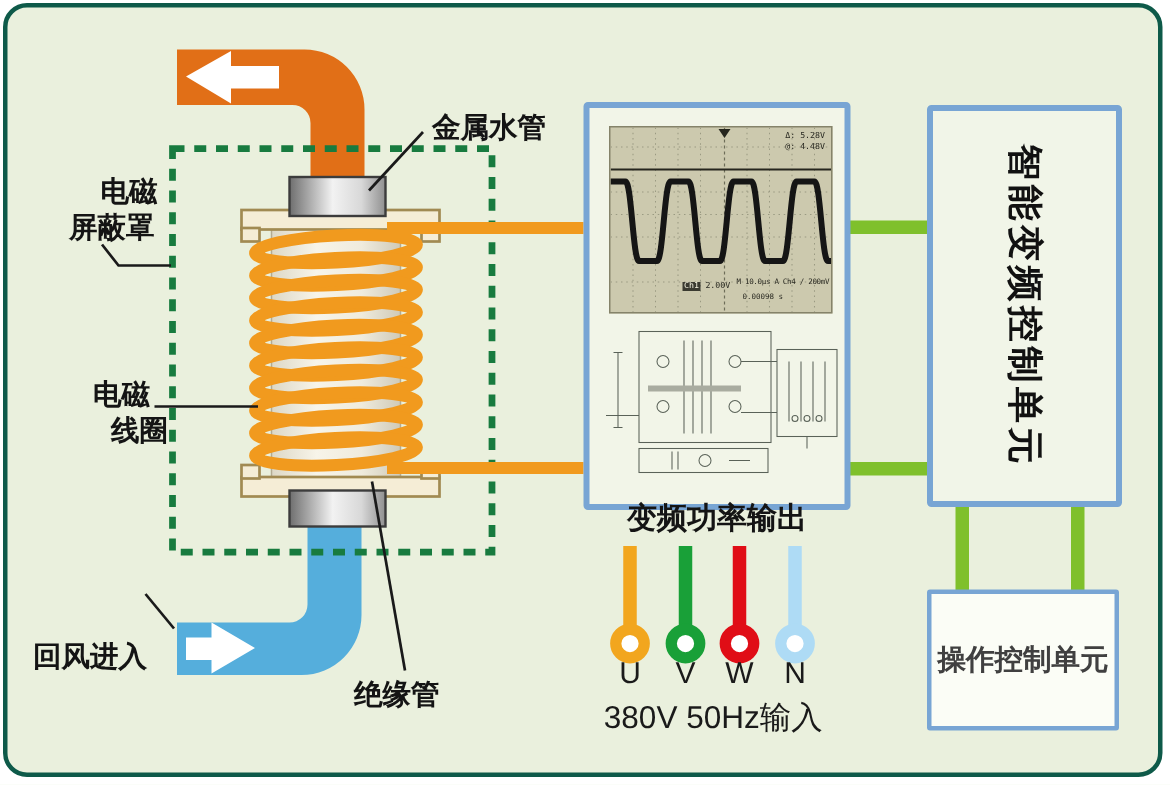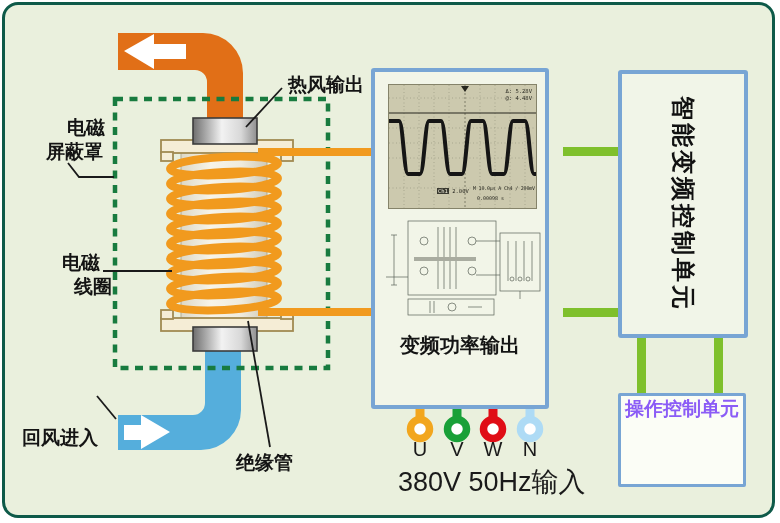--- a/index.html
+++ b/index.html
@@ -15,24 +15,24 @@
   .scope .tiny{position:absolute;font-family:"DejaVu Sans Mono","Liberation Mono",monospace;
                font-size:5.5px;line-height:6.5px;color:#2a2a22;font-weight:normal;}
   .scope .badge{background:#3a3a30;color:#f4f2e0;padding:0 1px;}
   .circuit{position:absolute;left:11px;top:143px;width:158px;height:105px;}
   .pwr-caption{position:absolute;left:0;top:260px;width:100%;text-align:center;
                font-size:20px;font-weight:bold;color:#141414;}
   .vtext{position:absolute;left:50%;top:50%;transform:translate(-50%,-50%) rotate(90deg);
          white-space:nowrap;font-size:24px;font-weight:bold;letter-spacing:3px;color:#111;}
   .opbox{position:absolute;left:618px;top:393px;width:128px;height:94px;box-sizing:border-box;
          background:#FBFDF6;border:3px solid #78A5D4;border-radius:2px;display:flex;
-         justify-content:center;font-size:19px;font-weight:bold;color:#8b5cf6;}
+         align-items:center;justify-content:center;font-size:19px;font-weight:bold;color:#404040;}
   .phase-letter{position:absolute;width:28px;text-align:center;font-size:20px;color:#1a1a1a;font-weight:normal;}
   .input-caption{position:absolute;left:398px;top:464px;width:155px;text-align:center;
-                 font-size:27px;color:#1a1a1a;font-weight:normal;white-space:nowrap;}
+                 font-size:21px;color:#1a1a1a;font-weight:normal;white-space:nowrap;}
 </style>
 </head>
 <body>
 
 <div class="stage">
   <div class="frame"></div>
 
   <svg class="layer" width="780" height="523" viewBox="0 0 780 523">
     <defs>
       <linearGradient id="pipeGrad" x1="0" y1="0" x2="1" y2="0">
@@ -119,24 +119,24 @@
       <circle cx="530" cy="429" r="9.5" fill="#FFFFFF" stroke="#AEDBF5" stroke-width="7.5"></circle>
     </g>
   </svg>
 
 
   <div class="lbl" style="left:67px;top:115px;font-size:19px;">电磁</div>
   <div class="lbl" style="left:46px;top:139px;font-size:19px;">屏蔽罩</div>
   <div class="lbl" style="left:62px;top:250px;font-size:19px;">电磁</div>
   <div class="lbl" style="left:62px;top:274px;font-size:19px;margin-left:12px;">线圈</div>
   <div class="lbl" style="left:22px;top:425px;font-size:19px;">回风进入</div>
-  <div class="lbl" style="left:288px;top:72px;font-size:19px;">热风输出</div>
+  <div class="lbl" style="left:288px;top:72px;font-size:19px;">金属水管</div>
   <div class="lbl" style="left:236px;top:450px;font-size:19px;">绝缘管</div>
 
-  <div class="box" style="left:371px;top:68px;width:178px;height:341px;">
+  <div class="box" style="left:389px;top:68px;width:178px;height:272px;">
     <div class="scope">
       <svg width="147" height="123" viewBox="0 0 147 123">
         <g stroke="#9a9a82" stroke-width="0.7" stroke-dasharray="1 2.5">
           <line x1="0" y1="13" x2="147" y2="13"></line>
             <line x1="0" y1="43" x2="147" y2="43"></line>
           <line x1="0" y1="58" x2="147" y2="58"></line>
             <line x1="0" y1="73" x2="147" y2="73"></line>
           <line x1="0" y1="103" x2="147" y2="103"></line>
           <line x1="15" y1="0" x2="15" y2="123"></line>
             <line x1="30" y1="0" x2="30" y2="123"></line>

